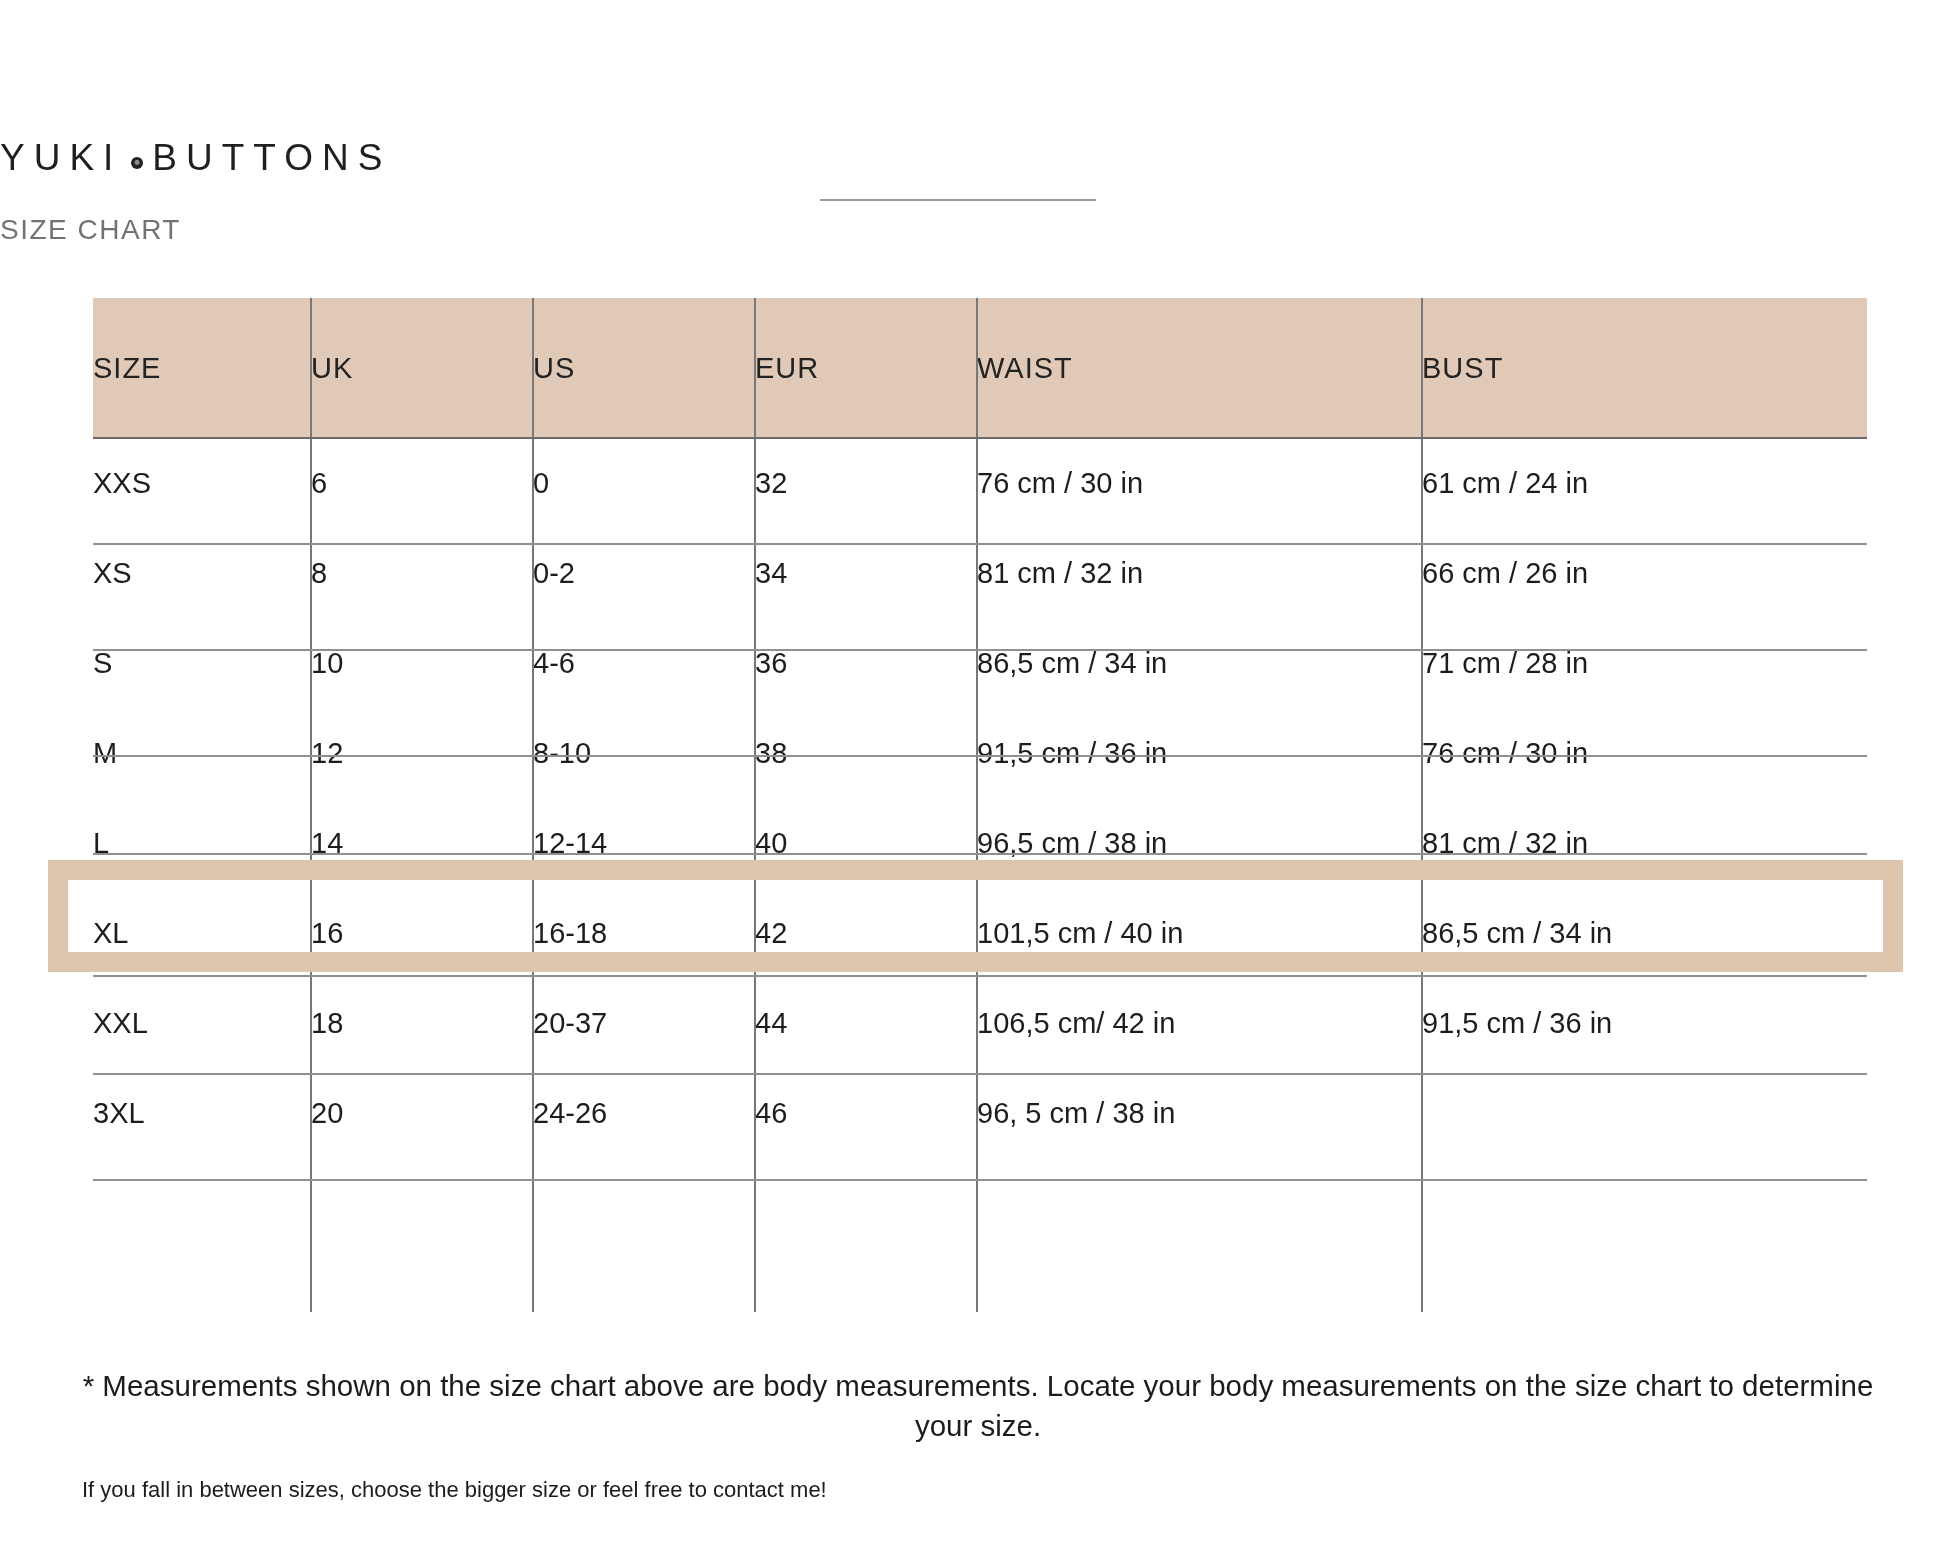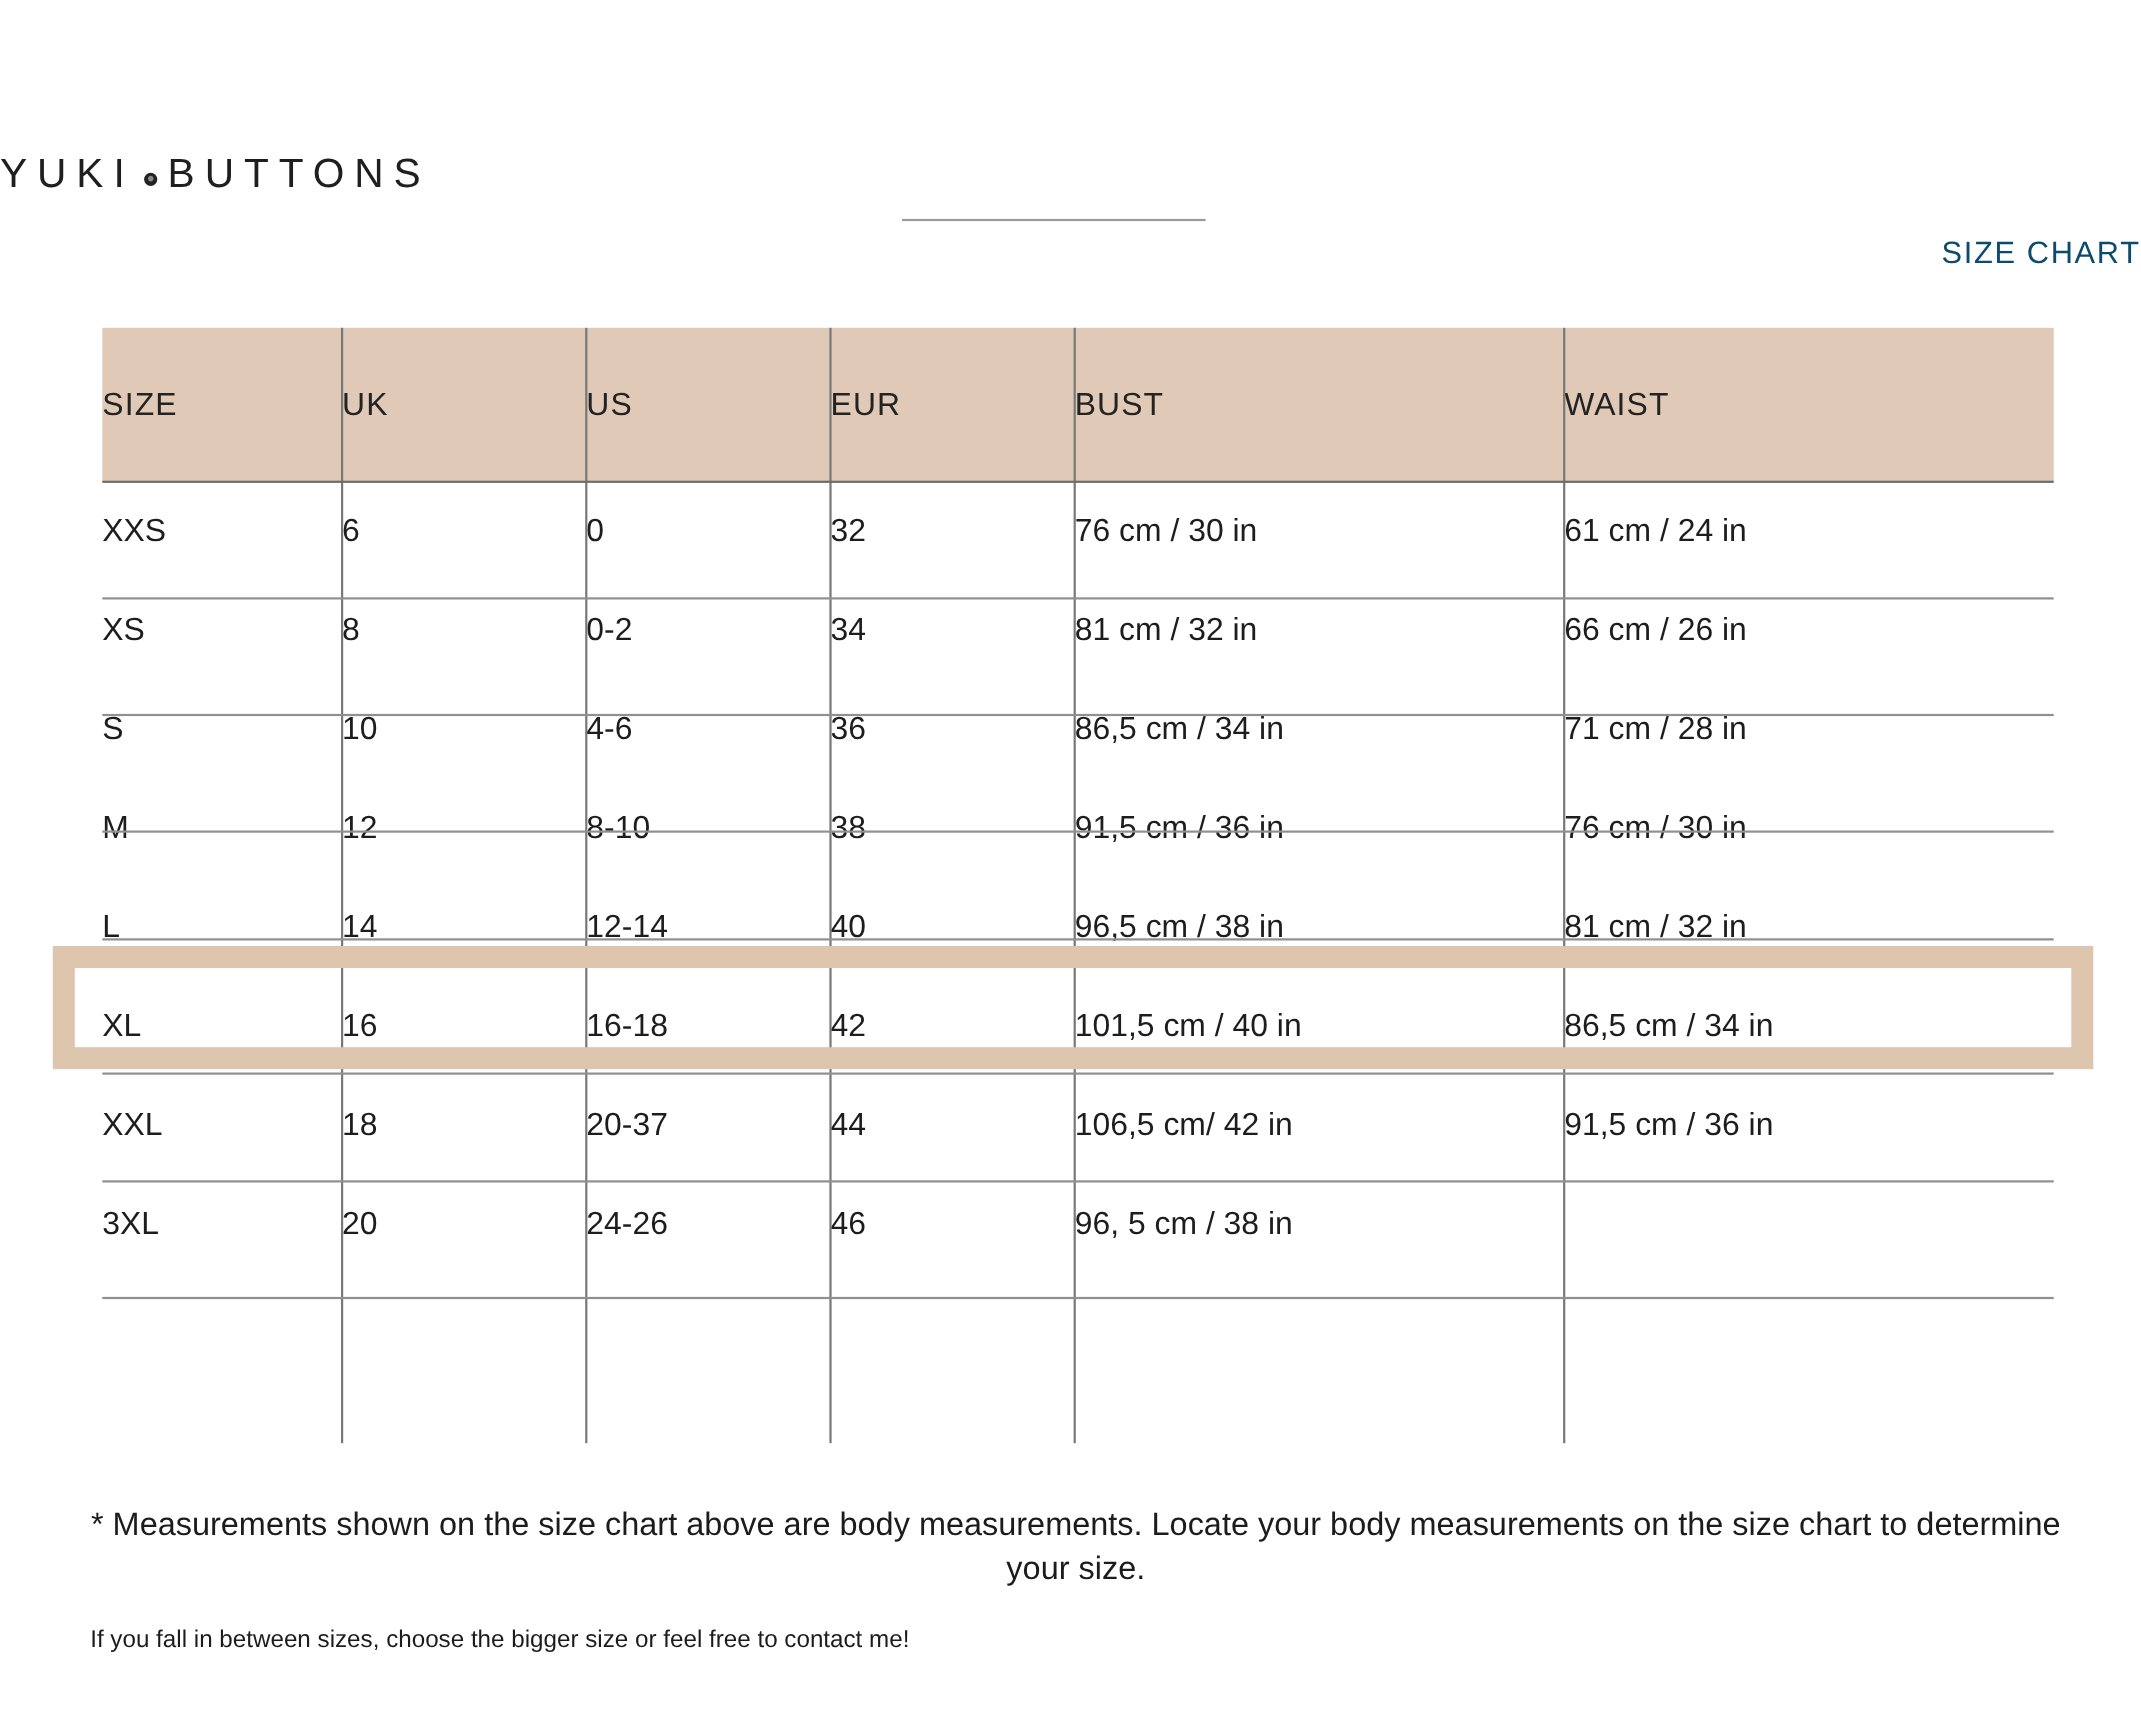--- a/index.html
+++ b/index.html
@@ -25,23 +25,23 @@
     background:radial-gradient(circle at 50% 45%, #8a8a8a 0 2px, #232323 3px);
     margin:0 9px 1px 9px;
     vertical-align:baseline;
   }
   .brand-rule{
     position:absolute;top:199px;left:820px;
     width:276px;height:2px;background:#9a9a9a;
   }
   .subtitle{
     position:absolute;top:213px;left:0;width:100%;
-    text-align:right;
+    text-align:left;
     font-size:28px;font-weight:400;letter-spacing:1.5px;
-    color:#0c4a6e;line-height:1.2;
+    color:#737373;line-height:1.2;
   }
   
   .size-table{
     position:absolute;left:93px;top:298px;width:1774px;height:1014px;
   }
   .thead,.trow{
     display:grid;
     grid-template-columns:218px 222px 222px 222px 445px 445px;
     align-items:center;
   }
@@ -93,22 +93,22 @@
   <div class="brand-rule"></div>
   <div class="subtitle">SIZE CHART</div>
 
   <div class="size-table">
 
     <div class="thead">
       <div>SIZE</div>
       <div>UK</div>
       <div>US</div>
       <div>EUR</div>
+      <div>WAIST</div>
       <div>BUST</div>
-      <div>WAIST</div>
     </div>
 
     <div class="trow">
       <div>XXS</div>
       <div>6</div>
       <div>0</div>
       <div>32</div>
       <div>76 cm / 30 in</div>
       <div>61 cm / 24 in</div>
     </div>

